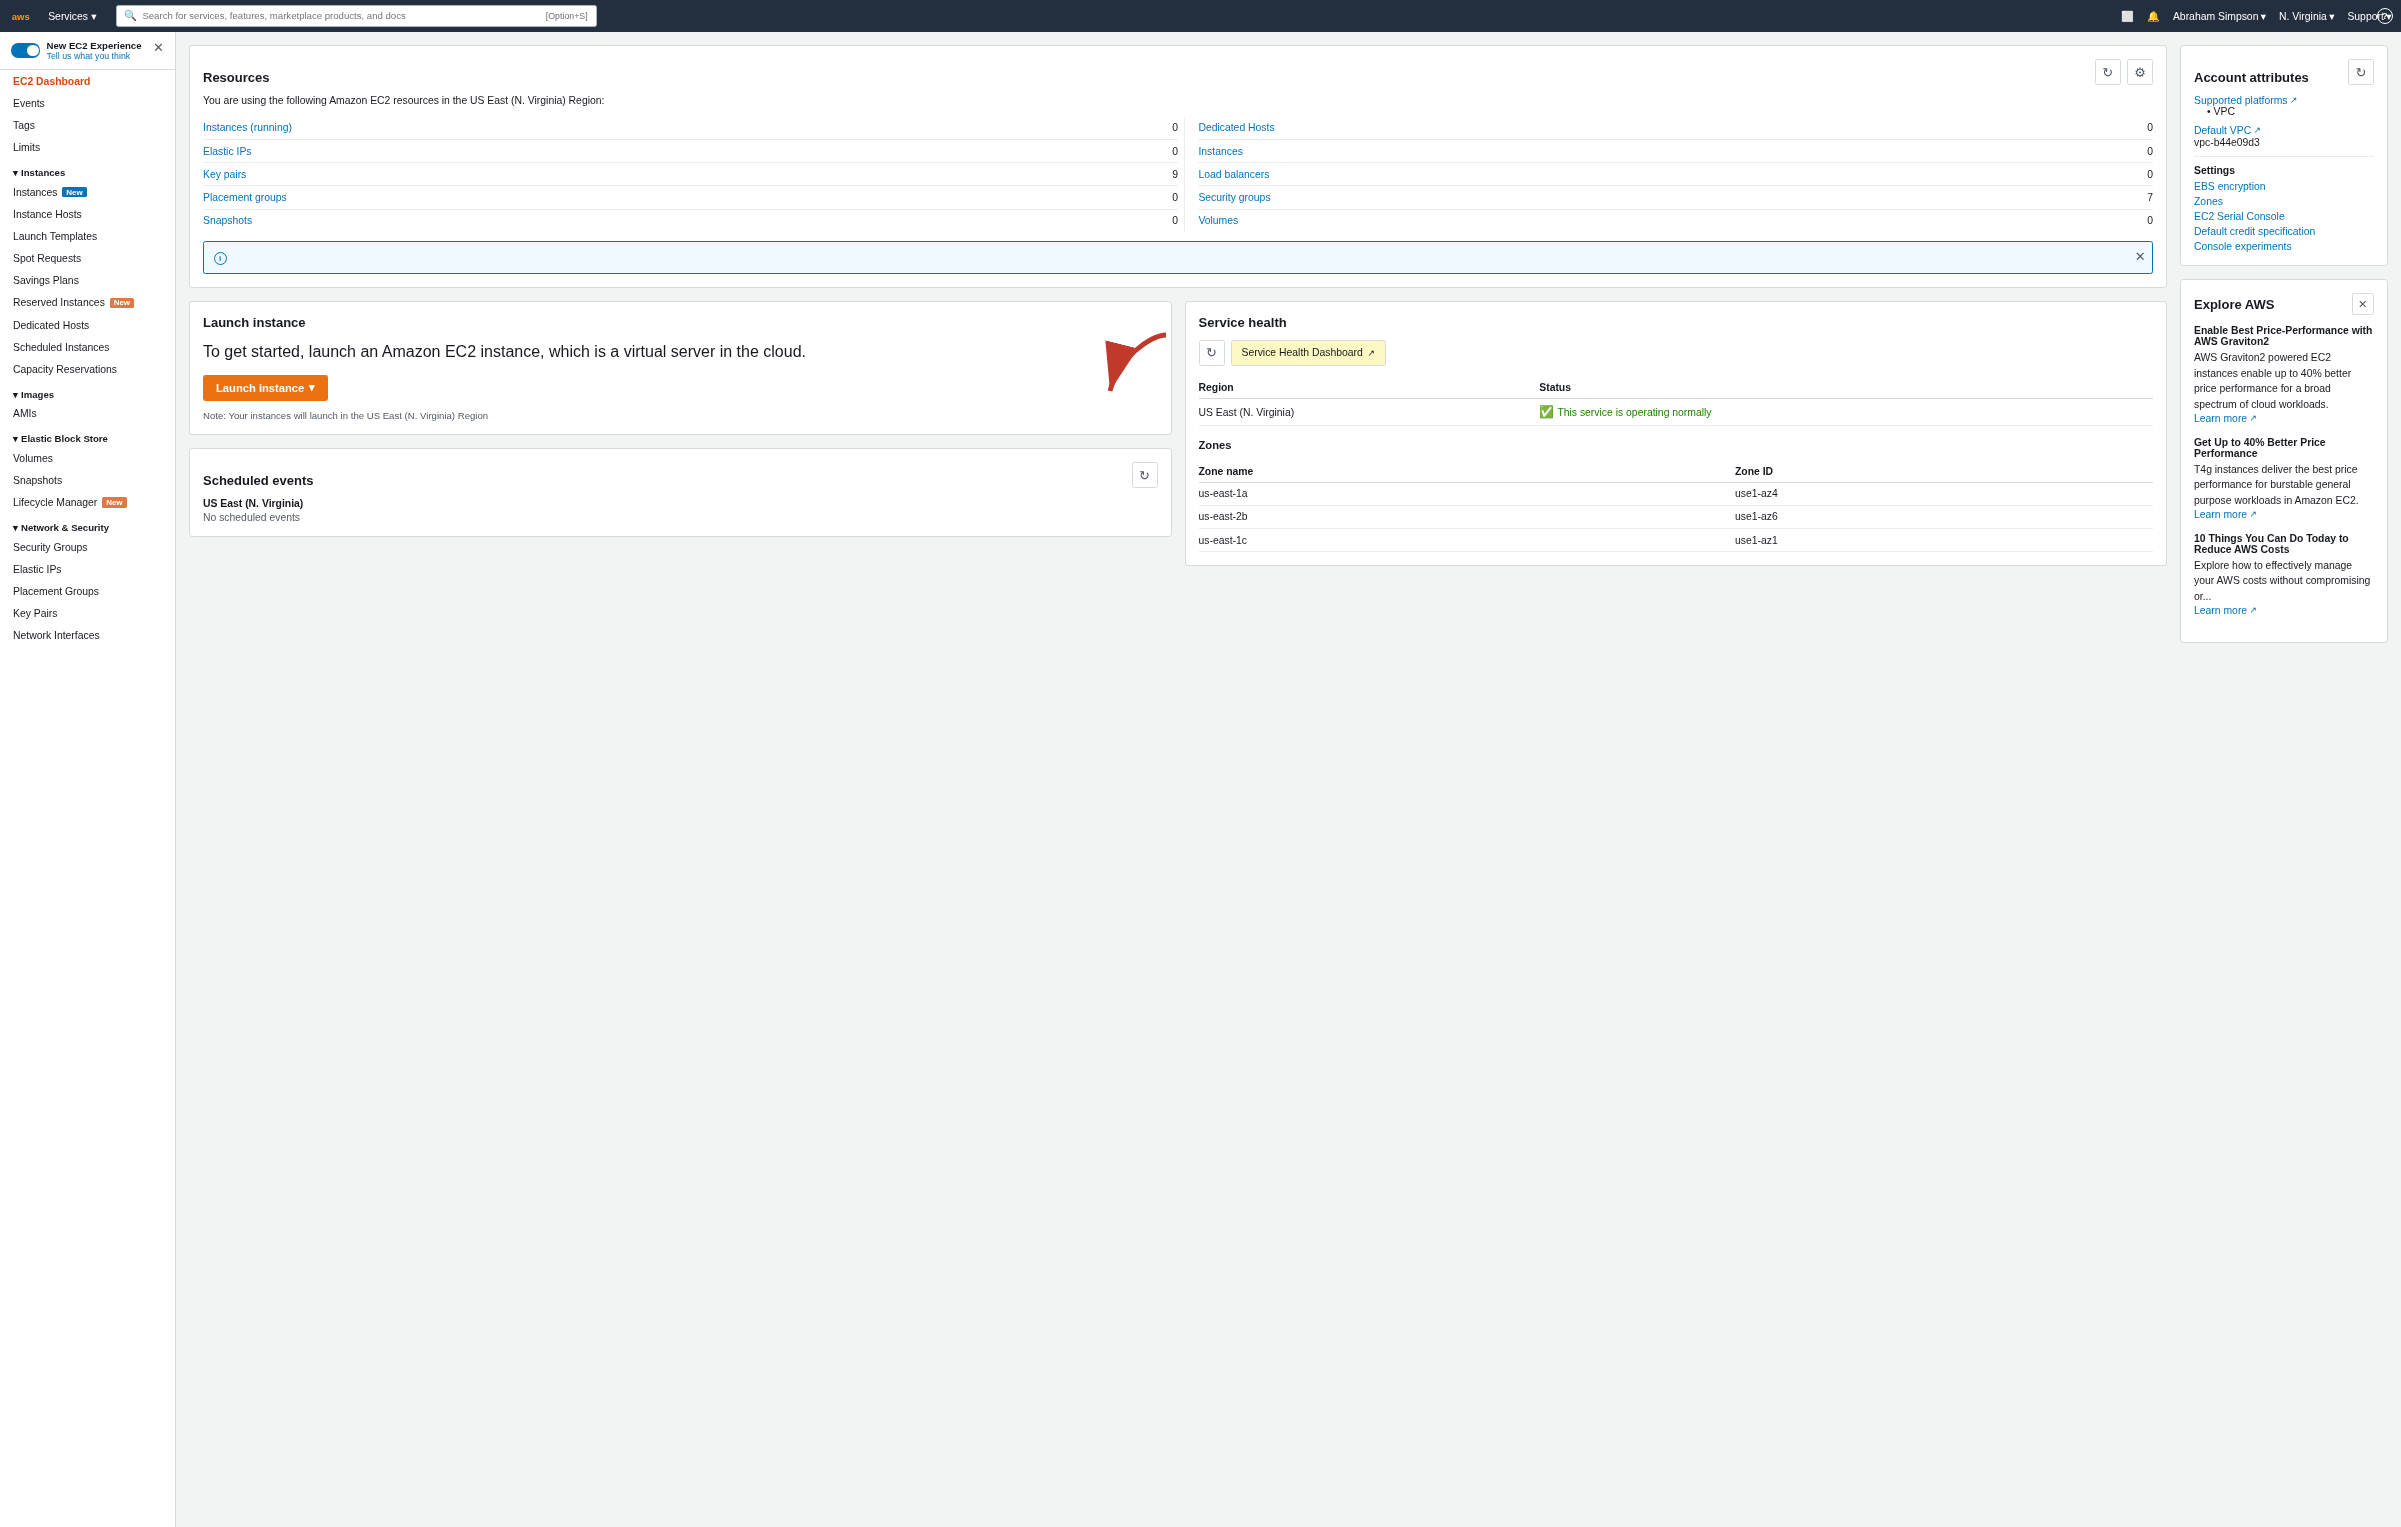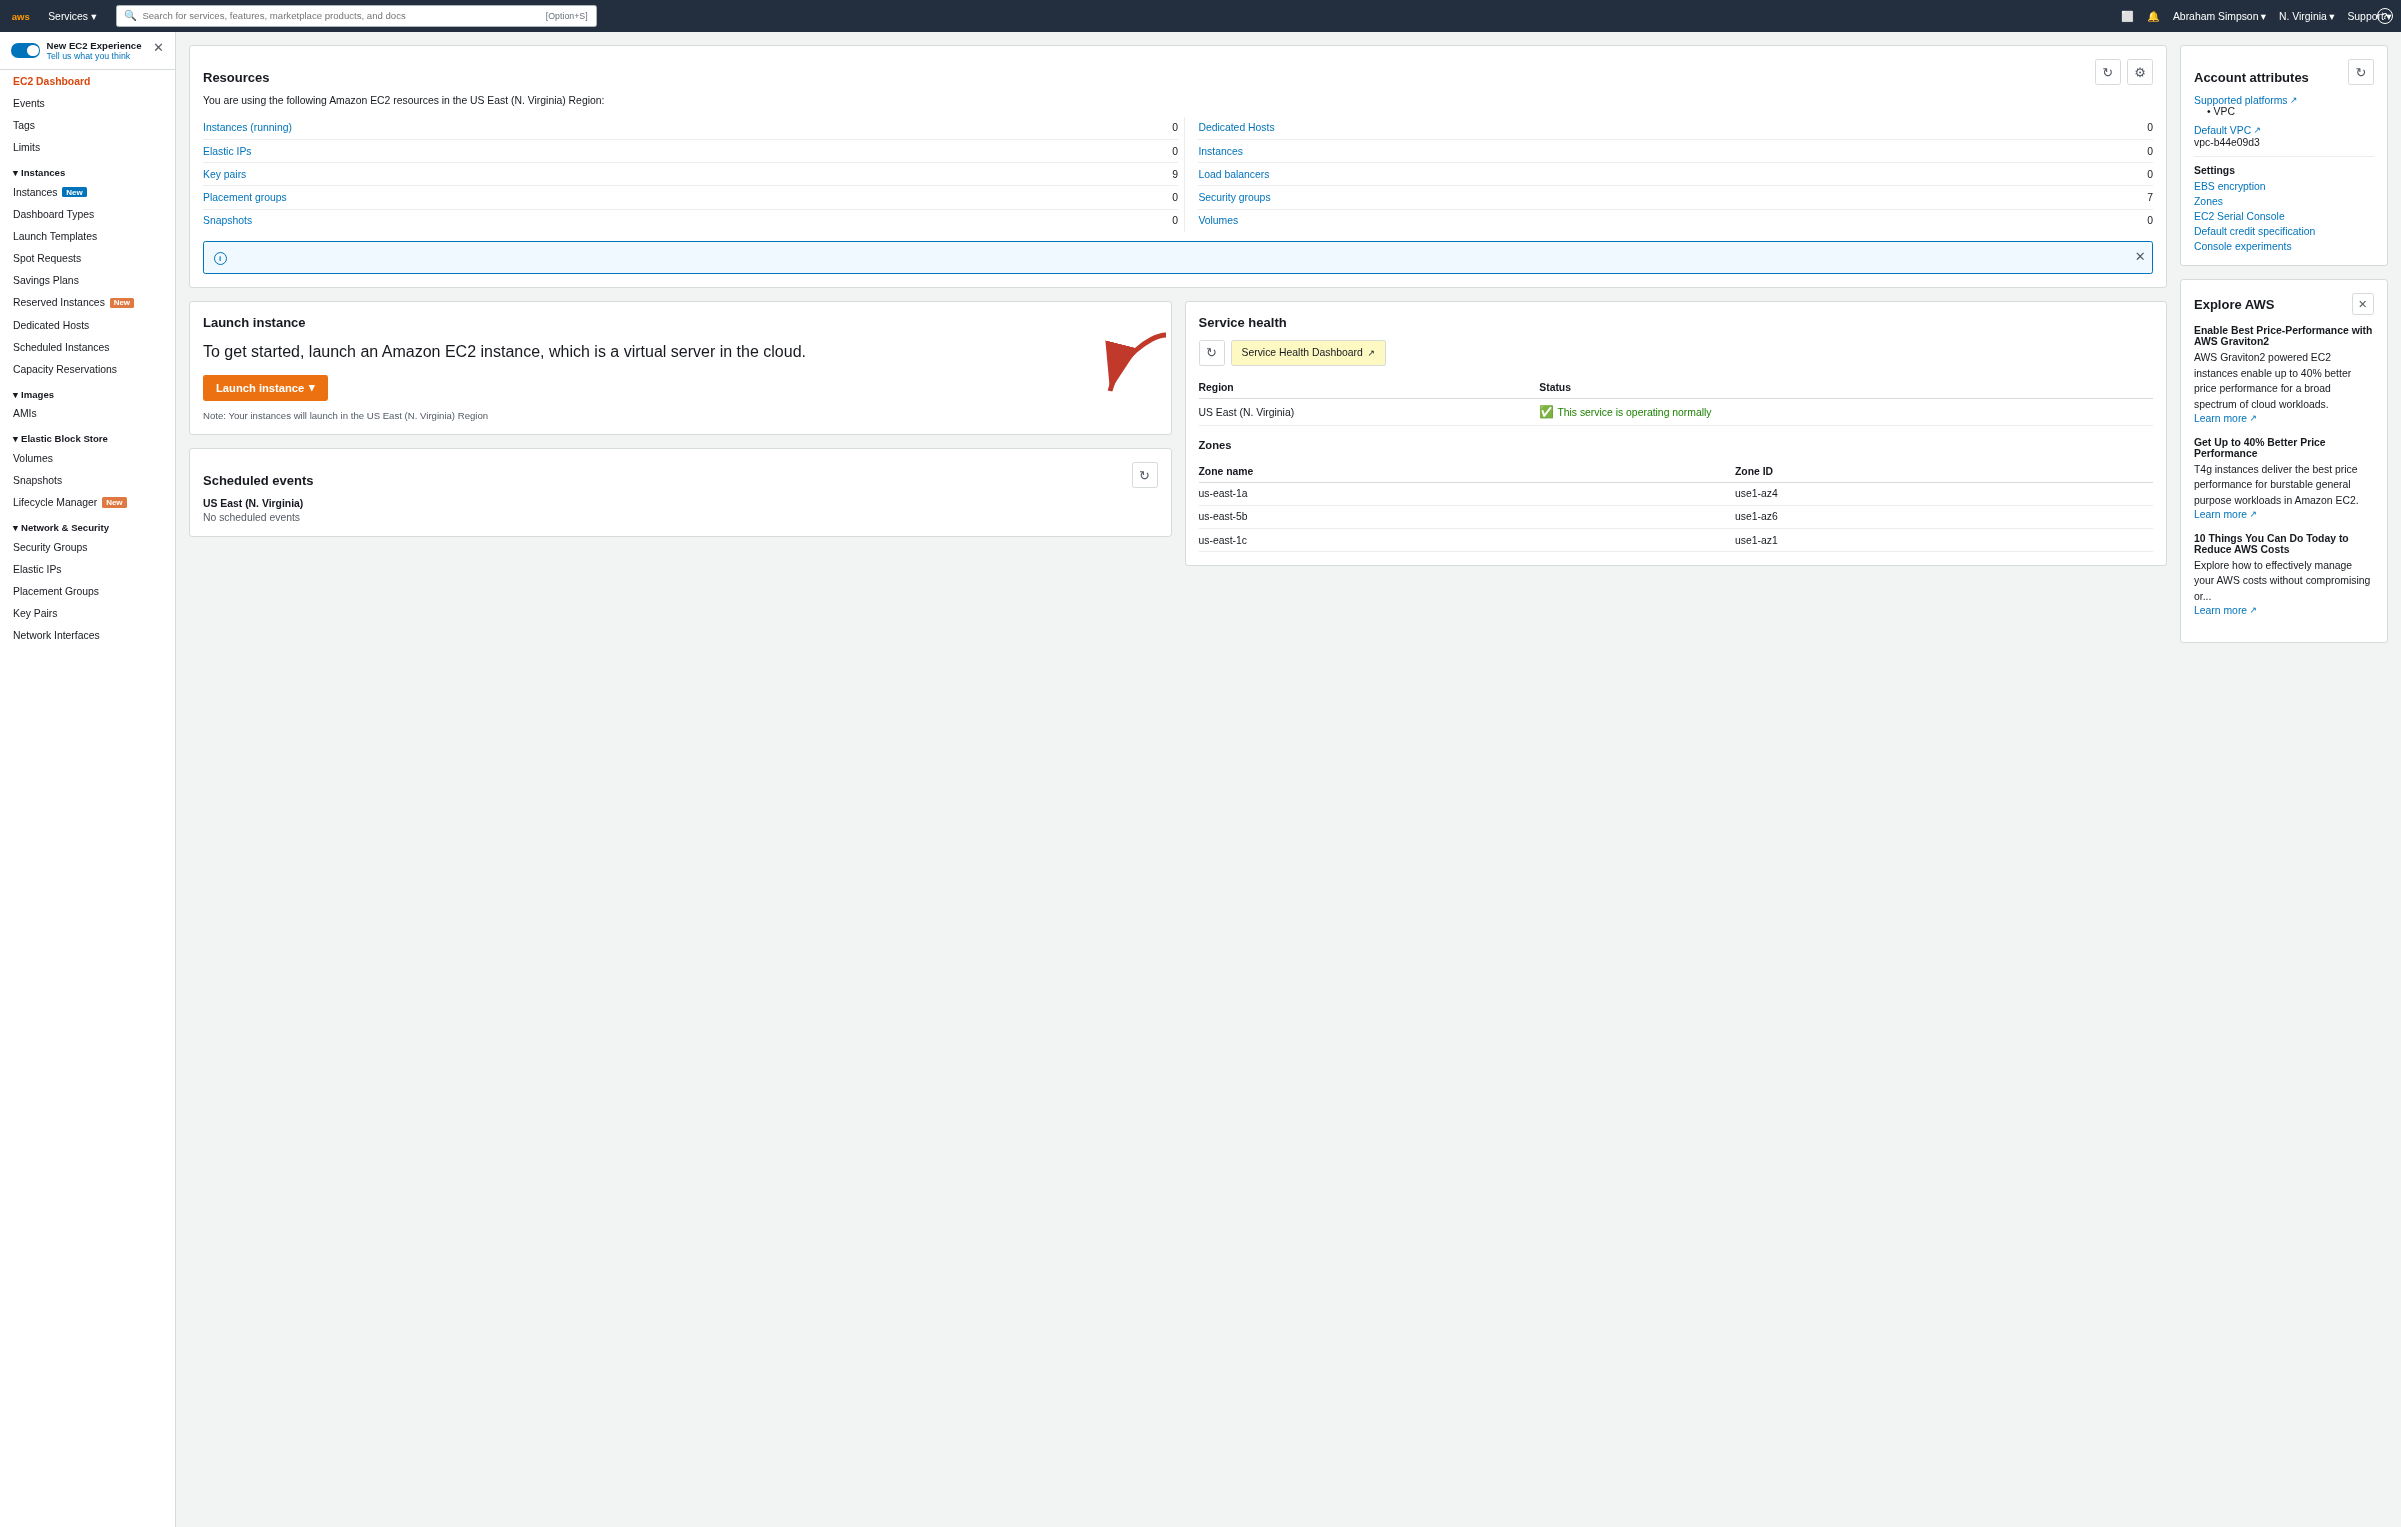--- a/index.html
+++ b/index.html
@@ -362,21 +362,21 @@
     <div class="sidebar-nav-item">Events</div>
     <div class="sidebar-nav-item">Tags</div>
     <div class="sidebar-nav-item">Limits</div>
 
     <div class="sidebar-section-header">
       <span>▾</span> Instances
     </div>
     <div class="sidebar-nav-item">
       Instances <span class="badge-new">New</span>
     </div>
-    <div class="sidebar-nav-item">Dashboard Types</div>
+    <div class="sidebar-nav-item">Instance Hosts</div>
     <div class="sidebar-nav-item">Launch Templates</div>
     <div class="sidebar-nav-item">Spot Requests</div>
     <div class="sidebar-nav-item">Savings Plans</div>
     <div class="sidebar-nav-item">
       Reserved Instances <span class="badge-new-orange">New</span>
     </div>
     <div class="sidebar-nav-item">Dedicated Hosts</div>
     <div class="sidebar-nav-item">Scheduled Instances</div>
     <div class="sidebar-nav-item">Capacity Reservations</div>
 
@@ -551,21 +551,21 @@
                   <th>Zone name</th>
                   <th>Zone ID</th>
                 </tr>
               </thead>
               <tbody id="zones-tbody">
               <tr>
       <td>us-east-1a</td>
       <td>use1-az4</td>
     </tr>
                   <tr>
-      <td>us-east-5b</td>
+      <td>us-east-2b</td>
       <td>use1-az6</td>
     </tr>
                   <tr>
       <td>us-east-1c</td>
       <td>use1-az1</td>
     </tr>
                 </tbody>
             </table>
           </div>
         </div>

